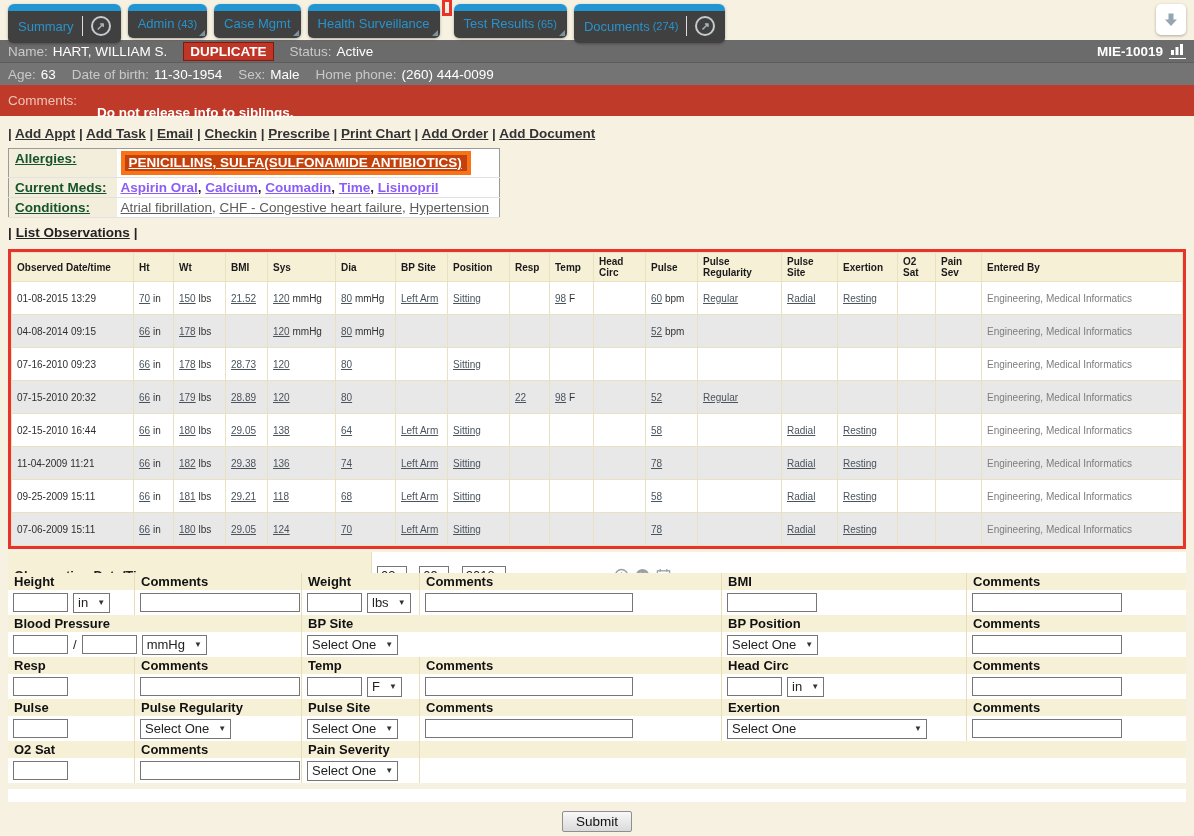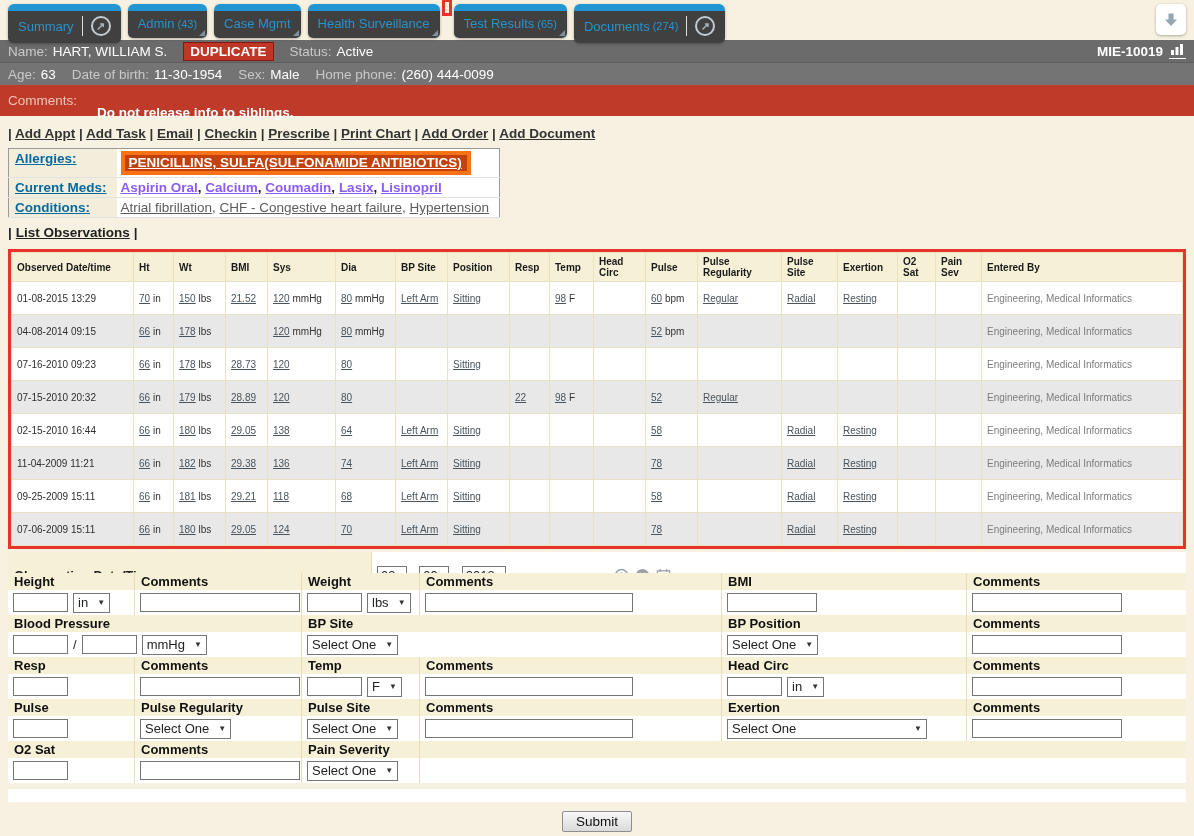--- a/index.html
+++ b/index.html
@@ -43,21 +43,21 @@
 
   
   .content { padding:8px 4px 0 4px; }
   .actions { margin:2px 0 7px 4px; font-weight:bold; font-size:13.5px; color:#333; }
   .actions a { color:#333; text-decoration:underline; }
 
   .sumbox { margin-left:4px; display:inline-table; border:1px solid #9a9a9a; border-collapse:collapse;
             background:#fff; font-size:13.5px; }
   .sumrow { display:table-row; }
   .sumlab { display:table-cell; background:#f3eedb; padding:2px 10px 2px 6px; border-bottom:1px solid #e2e2e2; }
-  .sumlab a { color:#0369a1; font-weight:bold; text-decoration:underline; }
+  .sumlab a { color:#14532d; font-weight:bold; text-decoration:underline; }
   .sumval { display:table-cell; padding:2px 10px 2px 4px; border-bottom:1px solid #e2e2e2; vertical-align:middle; }
   .allergy-strip { display:inline-block; background:#c2410c; border:4px solid #f97316; color:#fff;
                    font-weight:bold; text-decoration:underline; padding:0 5px 1px 4px; }
   .meds { color:#222; font-weight:bold; }
   .meds a { color:#8b5cf6; text-decoration:underline; }
   .conds { color:#5c5c5c; }
   .conds a { color:#5c5c5c; text-decoration:underline; }
   .listobs { margin:7px 0 9px 4px; font-weight:bold; font-size:13.5px; color:#222; }
   .listobs a { color:#222; text-decoration:underline; margin:0 4px; }
 
@@ -206,21 +206,21 @@
     <div class="actions">| <a>Add Appt</a> | <a>Add Task</a> | <a>Email</a> | <a>Checkin</a> | <a>Prescribe</a> | <a>Print Chart</a> | <a>Add Order</a> | <a>Add Document</a></div>
 
     
     <div class="sumbox">
       <div class="sumrow">
         <span class="sumlab"><a>Allergies:</a></span>
         <span class="sumval"><a class="allergy-strip">PENICILLINS, SULFA(SULFONAMIDE ANTIBIOTICS)</a></span>
       </div>
       <div class="sumrow">
         <span class="sumlab"><a>Current Meds:</a></span>
-        <span class="sumval meds"><a>Aspirin Oral</a>, <a>Calcium</a>, <a>Coumadin</a>, <a>Lasix</a>, <a>Lisinopril</a></span>
+        <span class="sumval meds"><a>Aspirin Oral</a>, <a>Calcium</a>, <a>Coumadin</a>, <a>Time</a>, <a>Lisinopril</a></span>
       </div>
       <div class="sumrow">
         <span class="sumlab"><a>Conditions:</a></span>
         <span class="sumval conds"><a>Atrial fibrillation</a>, <a>CHF - Congestive heart failure</a>, <a>Hypertension</a></span>
       </div>
     </div>
 
     
     <div class="listobs"><span>|</span><a>List Observations</a><span>|</span></div>
 

